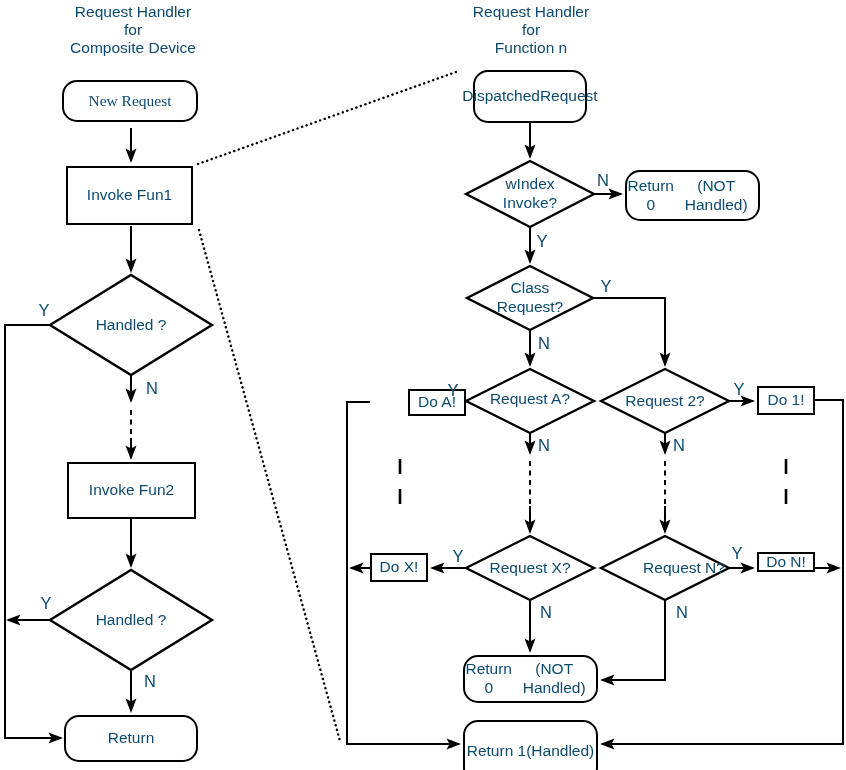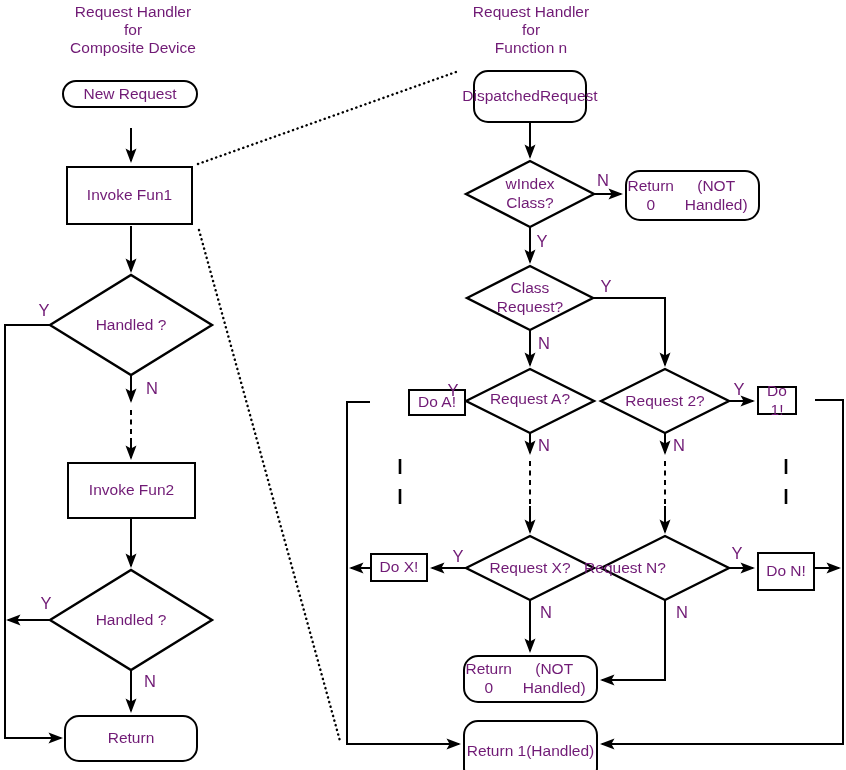--- a/index.html
+++ b/index.html
@@ -1,18 +1,18 @@
 <!DOCTYPE html>
 <html><head>
 <meta charset="utf-8">
 <style>
   html,body{margin:0;padding:0;background:#ffffff;}
   .stage{
     position:relative;width:846px;height:770px;background:#ffffff;
-    font-family:"Liberation Sans",sans-serif;color:#701a75;overflow:hidden;
+    font-family:"Liberation Sans",sans-serif;color:#0c4a6e;overflow:hidden;
   }
   svg.wires{position:absolute;left:0;top:0;width:846px;height:770px;}
   svg.wires .wire{stroke:#000;stroke-width:2;fill:none;}
   svg.wires .diamond{fill:#fff;stroke:#000;stroke-width:2.4;}
   svg.wires .dashline{stroke-dasharray:5 4.5;}
   svg.wires .dotline{stroke:#000;stroke-width:2.4;fill:none;stroke-dasharray:0.2 4.6;stroke-linecap:round;}
   svg.wires .tick{stroke:#000;stroke-width:2.6;fill:none;}
   .node{
     position:absolute;box-sizing:border-box;background:#ffffff;border:2.5px solid #000;
     display:flex;flex-direction:row;align-items:center;justify-content:center;
@@ -95,56 +95,56 @@
     <div>Request Handler</div>
     <div>for</div>
     <div>Composite Device</div>
   </div>
   <div class="title" style="left:431px;top:3px;width:200px;">
     <div>Request Handler</div>
     <div>for</div>
     <div>Function n</div>
   </div>
 
-  <div class="node rounded" style="left:62px;top:80px;width:136px;height:28px;">New Request</div>
+  <div class="node rounded" style="left:62px;top:80px;width:136px;height:42px;font-family:Liberation Serif, serif;">New Request</div>
   <div class="node" style="left:66px;top:166px;width:127px;height:59px;">Invoke Fun1</div>
   <div class="dlabel" style="left:131px;top:325px;">Handled ?</div>
   <div class="node" style="left:67px;top:462px;width:129px;height:57px;">Invoke Fun2</div>
   <div class="dlabel" style="left:131px;top:620px;">Handled ?</div>
   <div class="node rounded" style="left:64px;top:715px;width:134px;height:47px;">Return</div>
 
   <div class="yn" style="left:44px;top:310px;">Y</div>
   <div class="yn" style="left:152px;top:388px;">N</div>
   <div class="yn" style="left:46px;top:603px;">Y</div>
   <div class="yn" style="left:150px;top:681px;">N</div>
 
   <div class="node rounded" style="left:473px;top:70px;width:114px;height:53px;">
     <div>Dispatched</div>
     <div>Request</div>
   </div>
   <div class="dlabel" style="left:530px;top:194px;">
     <div>wIndex</div>
-    <div>Class?</div>
+    <div>Invoke?</div>
   </div>
   <div class="node rounded" style="left:625px;top:170px;width:135px;height:51px;">
     <div>Return 0</div>
     <div>(NOT Handled)</div>
   </div>
   <div class="dlabel" style="left:530px;top:298px;">
     <div>Class</div>
     <div>Request?</div>
   </div>
   <div class="dlabel" style="left:530px;top:399px;">Request A?</div>
   <div class="dlabel" style="left:665px;top:401px;">Request 2?</div>
   <div class="node" style="left:370px;top:389px;width:58px;height:27px;margin-left:38px;">Do A!</div>
-  <div class="node" style="left:757px;top:386px;width:40px;height:29px;">Do 1!</div>
+  <div class="node" style="left:757px;top:386px;width:58px;height:29px;">Do 1!</div>
   <div class="dlabel" style="left:530px;top:568px;">Request X?</div>
-  <div class="dlabel" style="left:625px;top:568px;">Request N?</div>
+  <div class="dlabel" style="left:684px;top:568px;">Request N?</div>
   <div class="node" style="left:370px;top:553px;width:58px;height:29px;">Do X!</div>
-  <div class="node" style="left:757px;top:552px;width:58px;height:39px;">Do N!</div>
+  <div class="node" style="left:757px;top:552px;width:58px;height:20px;">Do N!</div>
   <div class="node rounded" style="left:463px;top:655px;width:135px;height:48px;">
     <div>Return 0</div>
     <div>(NOT Handled)</div>
   </div>
   <div class="node rounded" style="left:463px;top:720px;width:135px;height:63px;">
     <div>Return 1</div>
     <div>(Handled)</div>
   </div>
 
   <div class="yn" style="left:603px;top:180px;">N</div>

